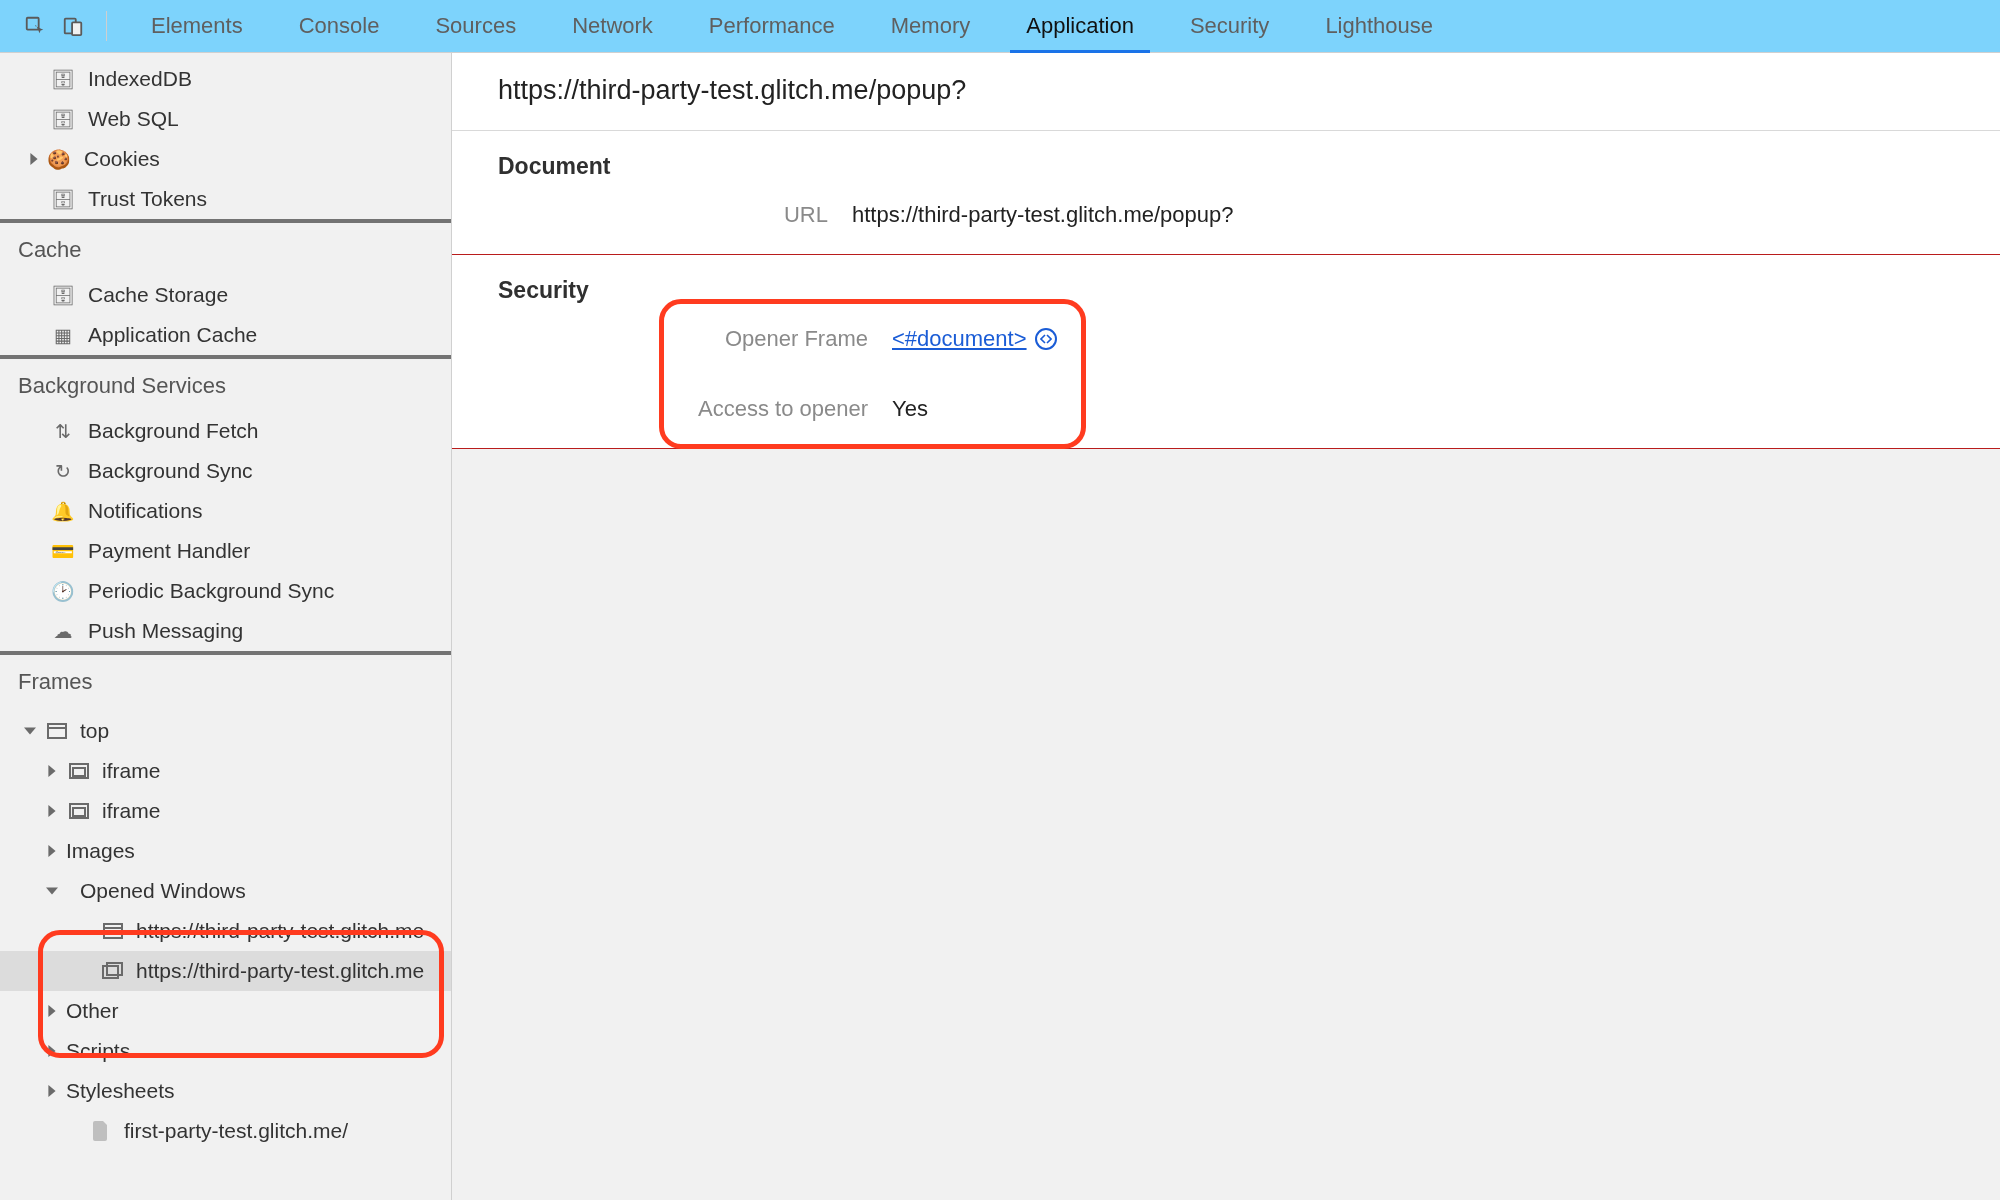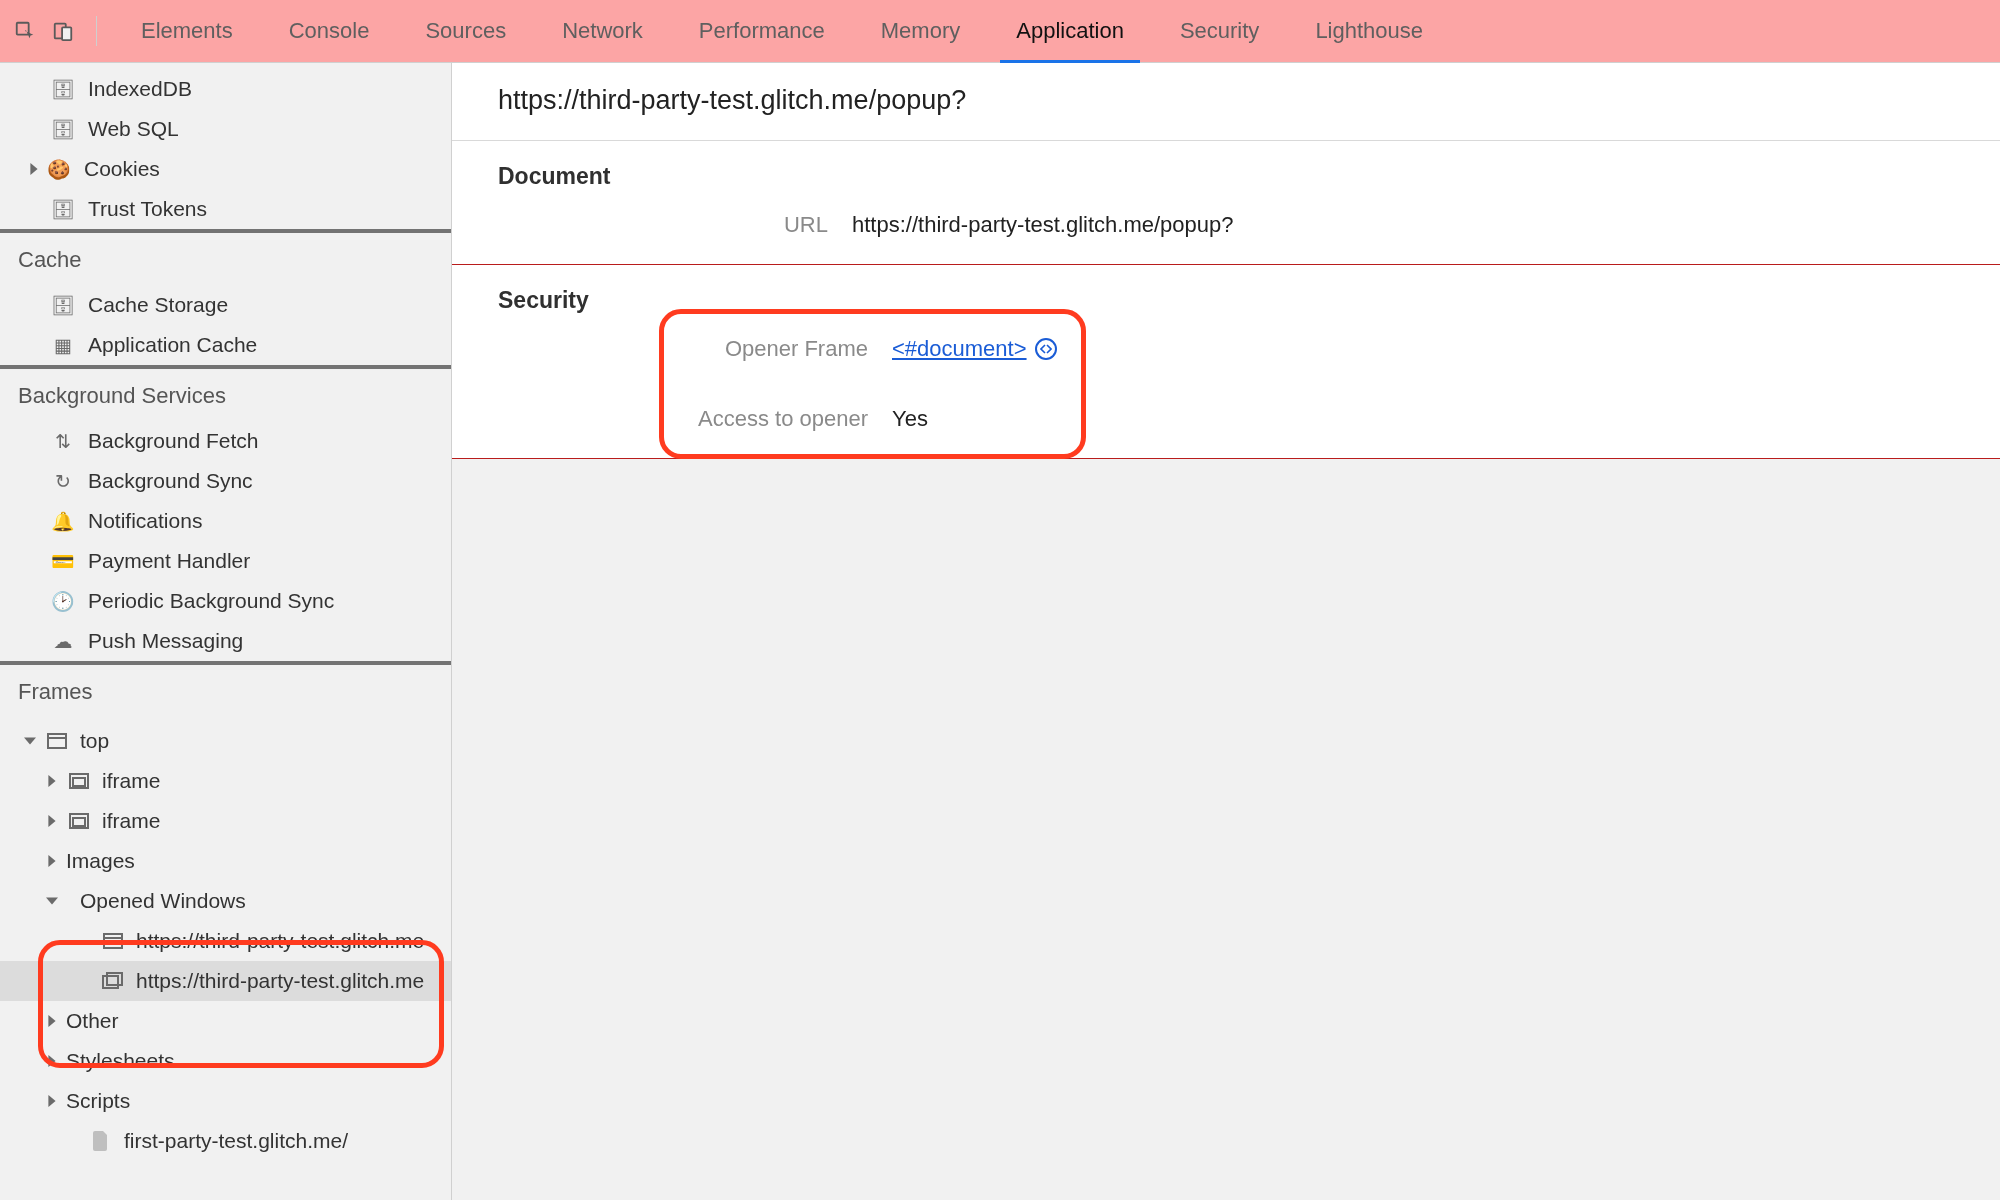--- a/index.html
+++ b/index.html
@@ -7,23 +7,23 @@
     width: 2000px; height: 1200px;
     font-family: "Helvetica Neue", "Lucida Grande", Arial, sans-serif;
     font-size: 20px;
     color: #303030;
     background: #ffffff;
     overflow: hidden;
   }
 
   
   .tabstrip {
-    display: flex; align-items: center; height: 63px;
-    background: #fca5a5; border-bottom: 1px solid #d0d0d0;
-    padding-left: 8px;
+    display: flex; align-items: center; height: 53px;
+    background: #7dd3fc; border-bottom: 1px solid #d0d0d0;
+    padding-left: 18px;
   }
   .tabstrip .tool-btn {
     width: 34px; height: 34px; display:flex; align-items:center; justify-content:center;
     color:#5a5a5a; border-radius:4px;
   }
   .tabstrip .tool-btn + .tool-btn { margin-left:4px; }
   .divider-v { width:1px; height:30px; background:#cfcfcf; margin:0 16px 0 16px; }
   .tabs { display:flex; align-items:stretch; height:100%; }
   .tab {
     display:flex; align-items:center;
@@ -337,29 +337,29 @@
             </svg>
           </span>
         <span class="txt" style="margin-left:6px;">Other</span>
       </div>
       <div class="tree-row lvl1">
         <span class="arrow">
             <svg width="12" height="12" viewBox="0 0 10 10">
               <path d="M2 0 L8 5 L2 10 Z" fill="#6b6b6b"></path>
             </svg>
           </span>
+        <span class="txt" style="margin-left:6px;">Scripts</span>
+      </div>
+      <div class="tree-row lvl1">
+        <span class="arrow">
+            <svg width="12" height="12" viewBox="0 0 10 10">
+              <path d="M2 0 L8 5 L2 10 Z" fill="#6b6b6b"></path>
+            </svg>
+          </span>
         <span class="txt" style="margin-left:6px;">Stylesheets</span>
-      </div>
-      <div class="tree-row lvl1">
-        <span class="arrow">
-            <svg width="12" height="12" viewBox="0 0 10 10">
-              <path d="M2 0 L8 5 L2 10 Z" fill="#6b6b6b"></path>
-            </svg>
-          </span>
-        <span class="txt" style="margin-left:6px;">Scripts</span>
       </div>
       <div class="tree-row lvl2">
         <span class="spacer"></span>
         <span class="node-ico">
           <svg width="16" height="20" viewBox="0 0 16 20" fill="#bfbfbf">
               <path d="M2 0h8l4 4v14a2 2 0 0 1-2 2H2a2 2 0 0 1-2-2V2a2 2 0 0 1 2-2z"></path>
             </svg>
         </span>
         <span class="txt">first-party-test.glitch.me/</span>
       </div>

